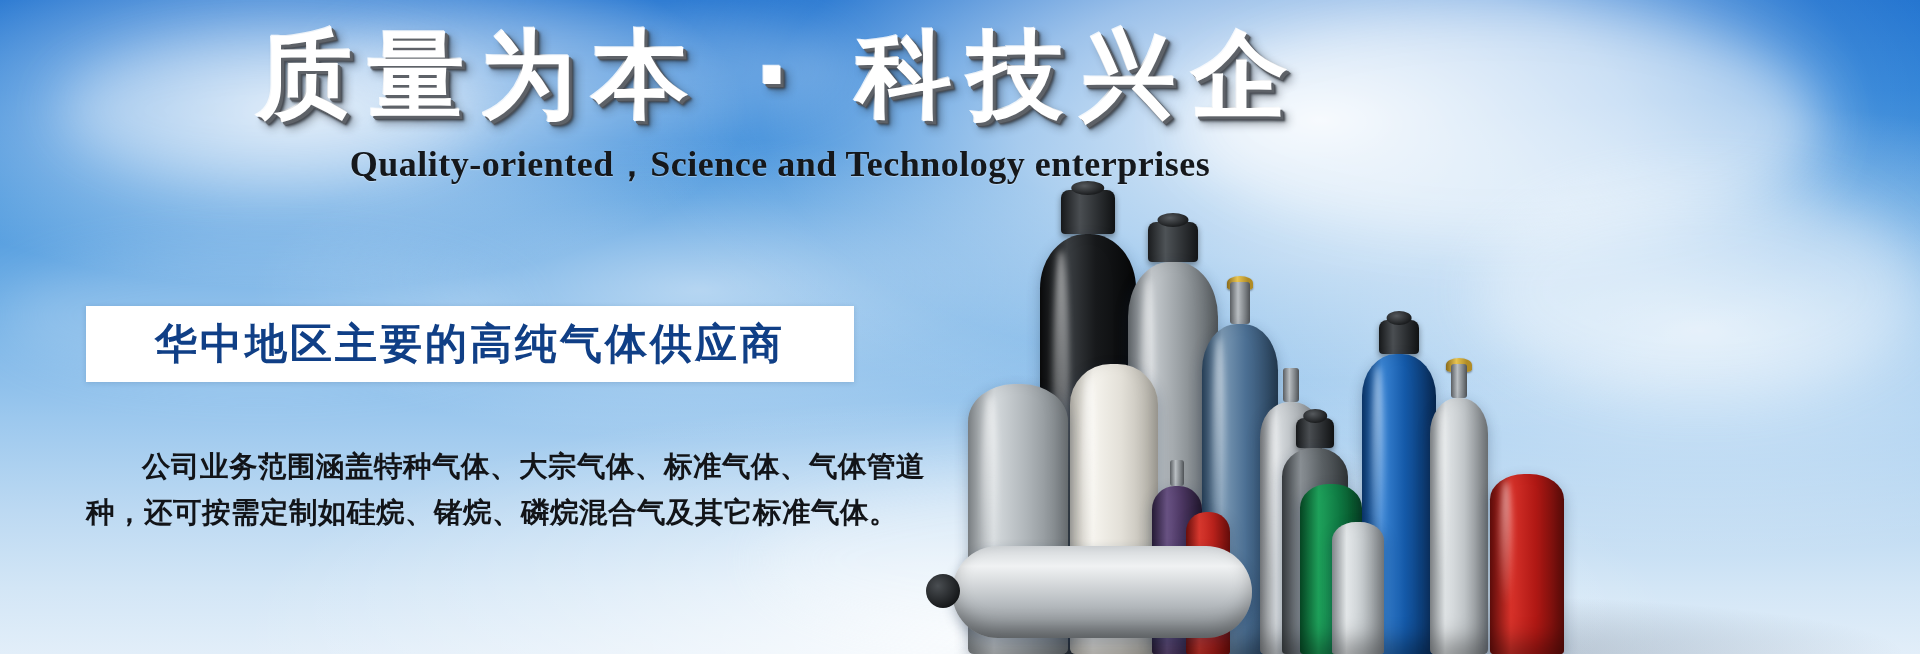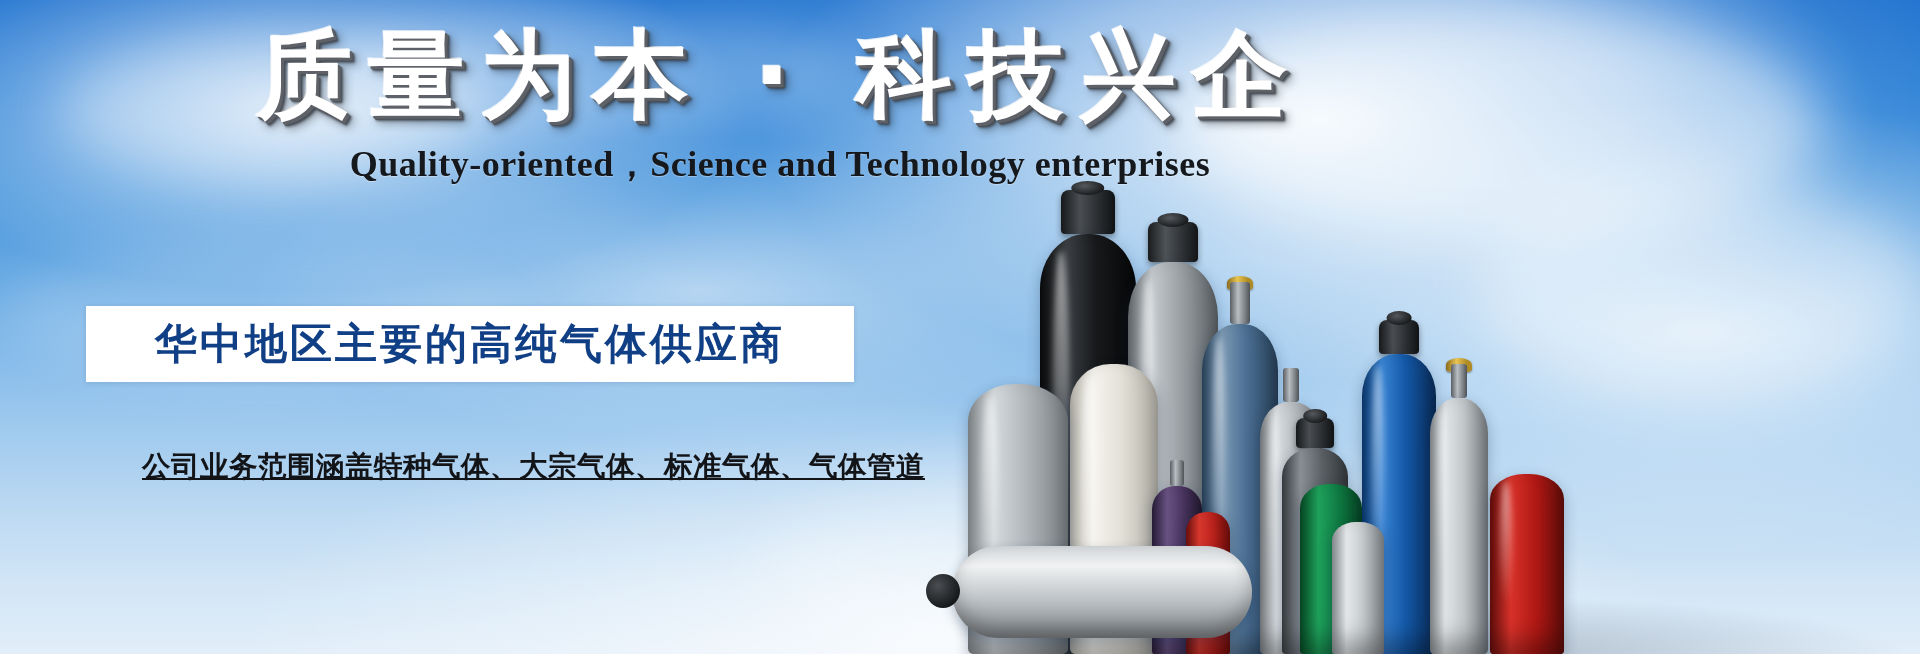--- a/index.html
+++ b/index.html
@@ -92,21 +92,21 @@
     width:800px;
     z-index:6;
     font-family:"DejaVu Serif", serif;
     font-size:28.5px;
     font-weight:bold;
     color:#121418;
     line-height:1.62;
     letter-spacing:0.5px;
   }
   #intro-paragraph .ln { white-space:nowrap; display:block; }
-  #intro-paragraph .ln.first { text-indent:56px;text-decoration:underline; }
+  #intro-paragraph .ln.first { text-indent:56px; }
 
   
   #cylinders { position:absolute; left:930px; top:0; width:990px; height:654px; z-index:4; }
   .cyl { position:absolute; bottom:0; }
   .body {
     position:absolute; bottom:0; left:0; right:0; top:0;
     border-radius:var(--tr, 46% 46% 6% 6% / 14% 14% 2% 2%);
     background:var(--g);
     box-shadow:inset 0 -14px 22px rgba(0,0,0,.32), 0 5px 14px rgba(20,40,70,.30);
   }
@@ -172,20 +172,21 @@
     <div id="headline">质量为本 · 科技兴企</div>
     <div id="subtitle-en">Quality-oriented，Science and Technology enterprises</div>
   </div>
 
   <div id="tagline-box">
     <span id="tagline-text">华中地区主要的高纯气体供应商</span>
   </div>
 
   <div id="intro-paragraph">
     <span class="ln first">公司业务范围涵盖特种气体、大宗气体、标准气体、气体管道</span>
+    <span class="ln">种，还可按需定制如硅烷、锗烷、磷烷混合气及其它标准气体。</span>
   </div>
 
   <div id="cylinders">
 
     <div class="cyl" style="left:110px; width:96px; height:420px;">
       <div class="cap" style="width:54px; height:44px; top:-44px;"></div>
       <div class="body" style="--g:linear-gradient(90deg,#0b0c0d 0%,#3c4044 28%,#17191b 58%,#060708 100%); --tr:48% 48% 5% 5% / 13% 13% 2% 2%;">
         <div class="shoulder-hl"></div>
       </div>
     </div>

